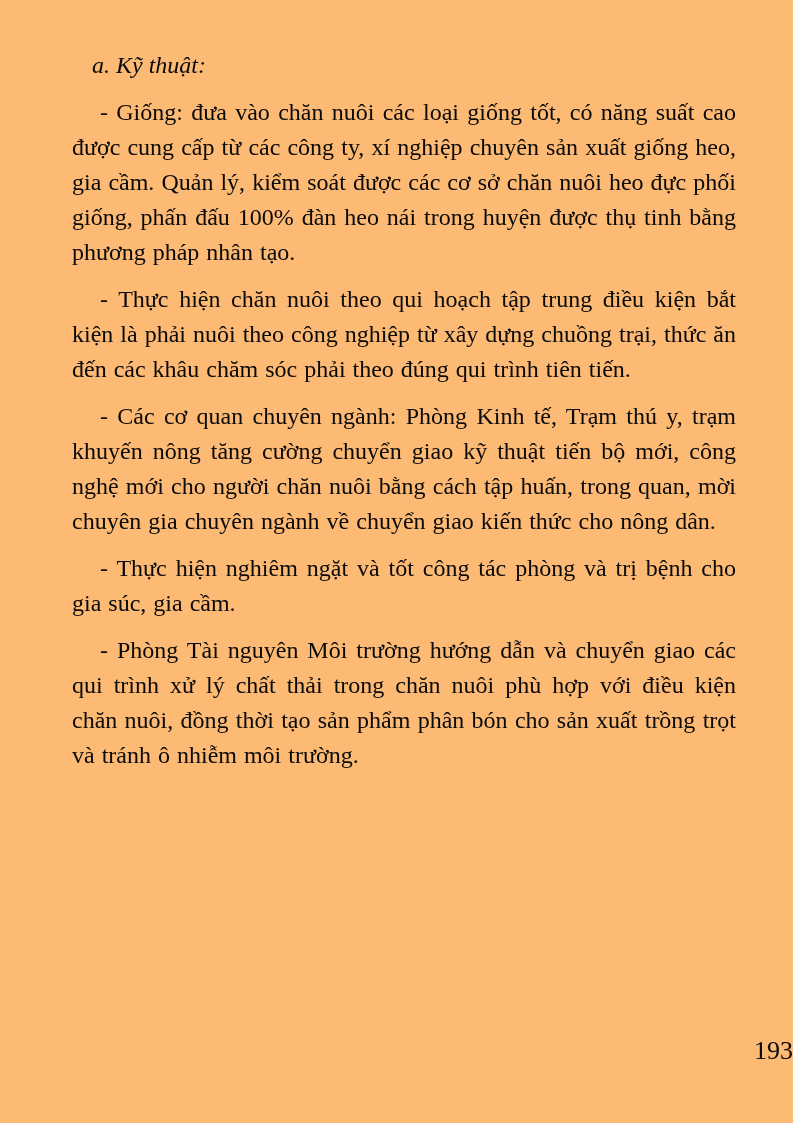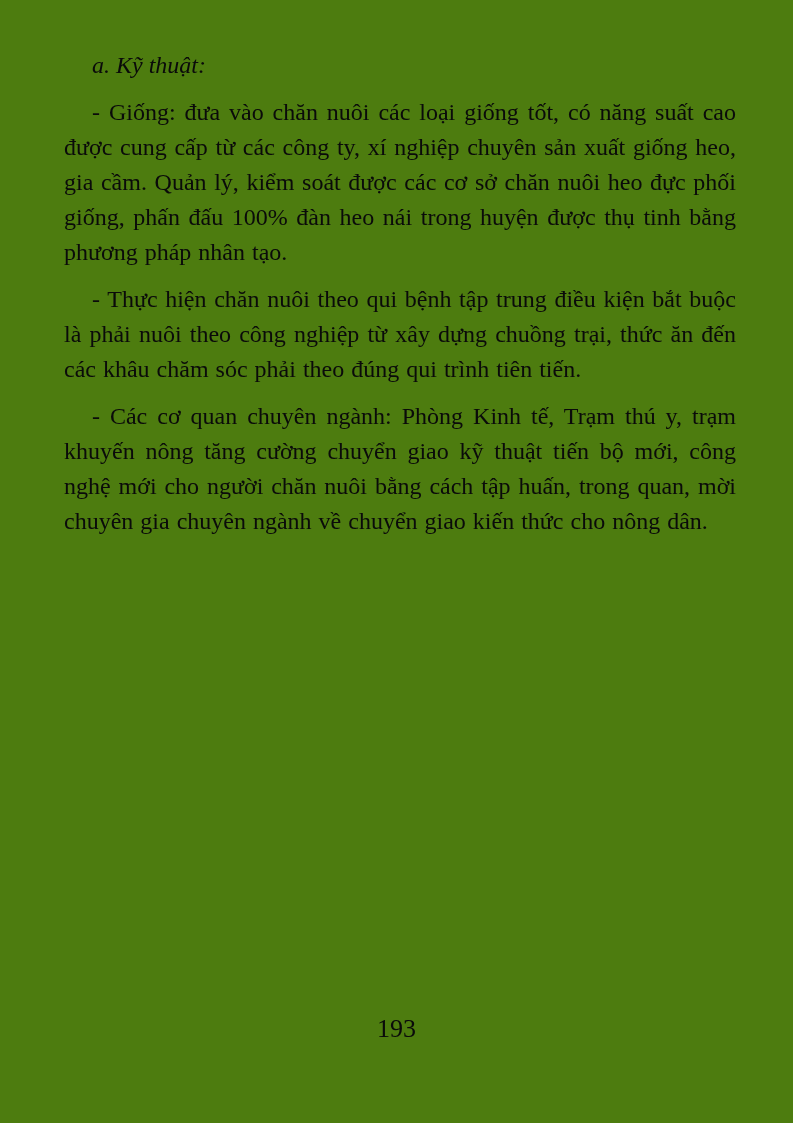--- a/index.html
+++ b/index.html
@@ -4,21 +4,21 @@
 <style>
   html, body {
     margin: 0;
     padding: 0;
     background: #ffffff;
   }
   .page {
     position: relative;
     width: 793px;
     height: 1123px;
-    background: #4d7c0f;
+    background: #fdba74;
     overflow: hidden;
     font-family: "Liberation Serif", "DejaVu Serif", serif;
     color: #0a0a0a;
   }
   .content {
     position: absolute;
     left: 64px;
     top: 48px;
     width: 672px;
   }
@@ -31,45 +31,48 @@
     margin-top: 0;
   }
   .heading {
     font-style: italic;
     padding-left: 28px;
   }
   .para {
     text-align: justify;
     text-indent: 28px;
     word-spacing: 1px;
+    margin-left: 8px;
   }
   .page-number {
     position: absolute;
     left: 0;
-    top: 1011px;
+    top: 1033px;
     width: 100%;
-    text-align: center;
+    text-align: right;
     font-size: 26px;
     line-height: 35px;
     font-family: "Liberation Serif", "DejaVu Serif", serif;
     color: #0a0a0a;
   }
 </style>
 </head>
 <body>
 
 <div class="page">
   <div class="content">
     <div class="block heading">a. Kỹ thuật:</div>
 
     <p class="block para">- Giống: đưa vào chăn nuôi các loại giống tốt, có năng suất cao được cung cấp từ các công ty, xí nghiệp chuyên sản xuất giống heo, gia cầm. Quản lý, kiểm soát được các cơ sở chăn nuôi heo đực phối giống, phấn đấu 100% đàn heo nái trong huyện được thụ tinh bằng phương pháp nhân tạo.</p>
 
-    <p class="block para">- Thực hiện chăn nuôi theo qui bệnh tập trung điều kiện bắt buộc là phải nuôi theo công nghiệp từ xây dựng chuồng trại, thức ăn đến các khâu chăm sóc phải theo đúng qui trình tiên tiến.</p>
+    <p class="block para">- Thực hiện chăn nuôi theo qui hoạch tập trung điều kiện bắt kiện là phải nuôi theo công nghiệp từ xây dựng chuồng trại, thức ăn đến các khâu chăm sóc phải theo đúng qui trình tiên tiến.</p>
 
     <p class="block para">- Các cơ quan chuyên ngành: Phòng Kinh tế, Trạm thú y, trạm khuyến nông tăng cường chuyển giao kỹ thuật tiến bộ mới, công nghệ mới cho người chăn nuôi bằng cách tập huấn, trong quan, mời chuyên gia chuyên ngành về chuyển giao kiến thức cho nông dân.</p>
 
+    <p class="block para">- Thực hiện nghiêm ngặt và tốt công tác phòng và trị bệnh cho gia súc, gia cầm.</p>
 
+    <p class="block para">- Phòng Tài nguyên Môi trường hướng dẫn và chuyển giao các qui trình xử lý chất thải trong chăn nuôi phù hợp với điều kiện chăn nuôi, đồng thời tạo sản phẩm phân bón cho sản xuất trồng trọt và tránh ô nhiễm môi trường.</p>
 
 
   </div>
 
   <div class="page-number">193</div>
 </div>
 
 </body></html>

